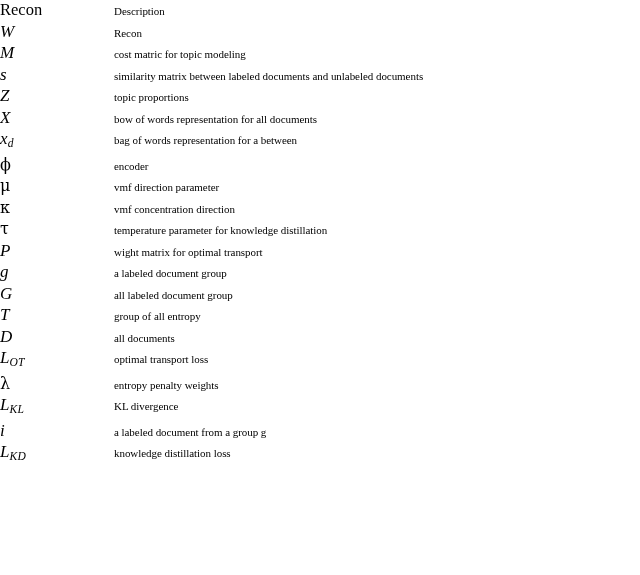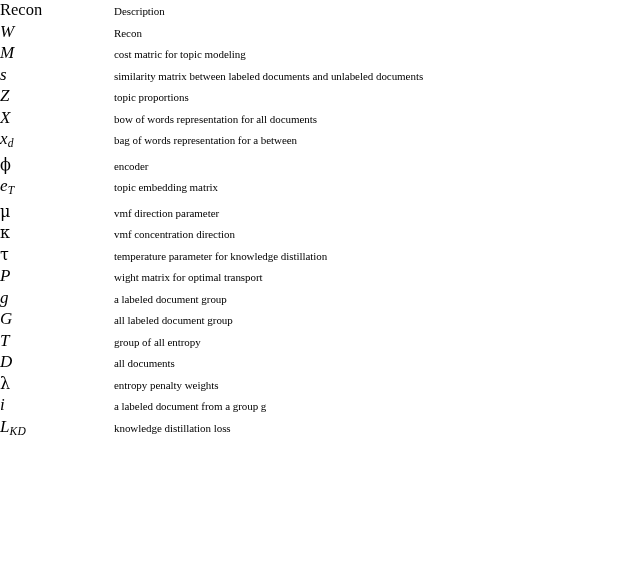--- a/index.html
+++ b/index.html
@@ -125,24 +125,20 @@
       <td class="cell-desc">bag of words representation for a between</td>
     </tr>
 
     <tr>
       <td class="cell-notion"><span class="math"><span class="greek">ϕ</span></span></td>
       <td class="cell-desc">encoder</td>
     </tr>
 
 
 
-    <tr>
-      <td class="cell-notion"><span class="math"><span>e</span><sub>T</sub></span></td>
-      <td class="cell-desc">topic embedding matrix</td>
-    </tr>
 
     <tr>
       <td class="cell-notion"><span class="math"><span class="greek">μ</span></span></td>
       <td class="cell-desc">vmf direction parameter</td>
     </tr>
 
     <tr>
       <td class="cell-notion"><span class="math"><span class="greek">κ</span></span></td>
       <td class="cell-desc">vmf concentration direction</td>
     </tr>
@@ -170,26 +166,34 @@
     <tr>
       <td class="cell-notion"><span class="math"><span>T</span></span></td>
       <td class="cell-desc">group of all entropy</td>
     </tr>
 
     <tr>
       <td class="cell-notion"><span class="math"><span>D</span></span></td>
       <td class="cell-desc">all documents</td>
     </tr>
 
+    <tr>
+      <td class="cell-notion"><span class="math"><span>L</span><sub>OT</sub></span></td>
+      <td class="cell-desc">optimal transport loss</td>
+    </tr>
 
     <tr>
       <td class="cell-notion"><span class="math"><span class="greek">λ</span></span></td>
       <td class="cell-desc">entropy penalty weights</td>
     </tr>
 
+    <tr>
+      <td class="cell-notion"><span class="math"><span>L</span><sub>KL</sub></span></td>
+      <td class="cell-desc">KL divergence</td>
+    </tr>
 
     <tr>
       <td class="cell-notion"><span class="math"><span>i</span></span></td>
       <td class="cell-desc">a labeled document from a group g</td>
     </tr>
 
 
     <tr>
       <td class="cell-notion"><span class="math"><span>L</span><sub>KD</sub></span></td>
       <td class="cell-desc">knowledge distillation loss</td>

